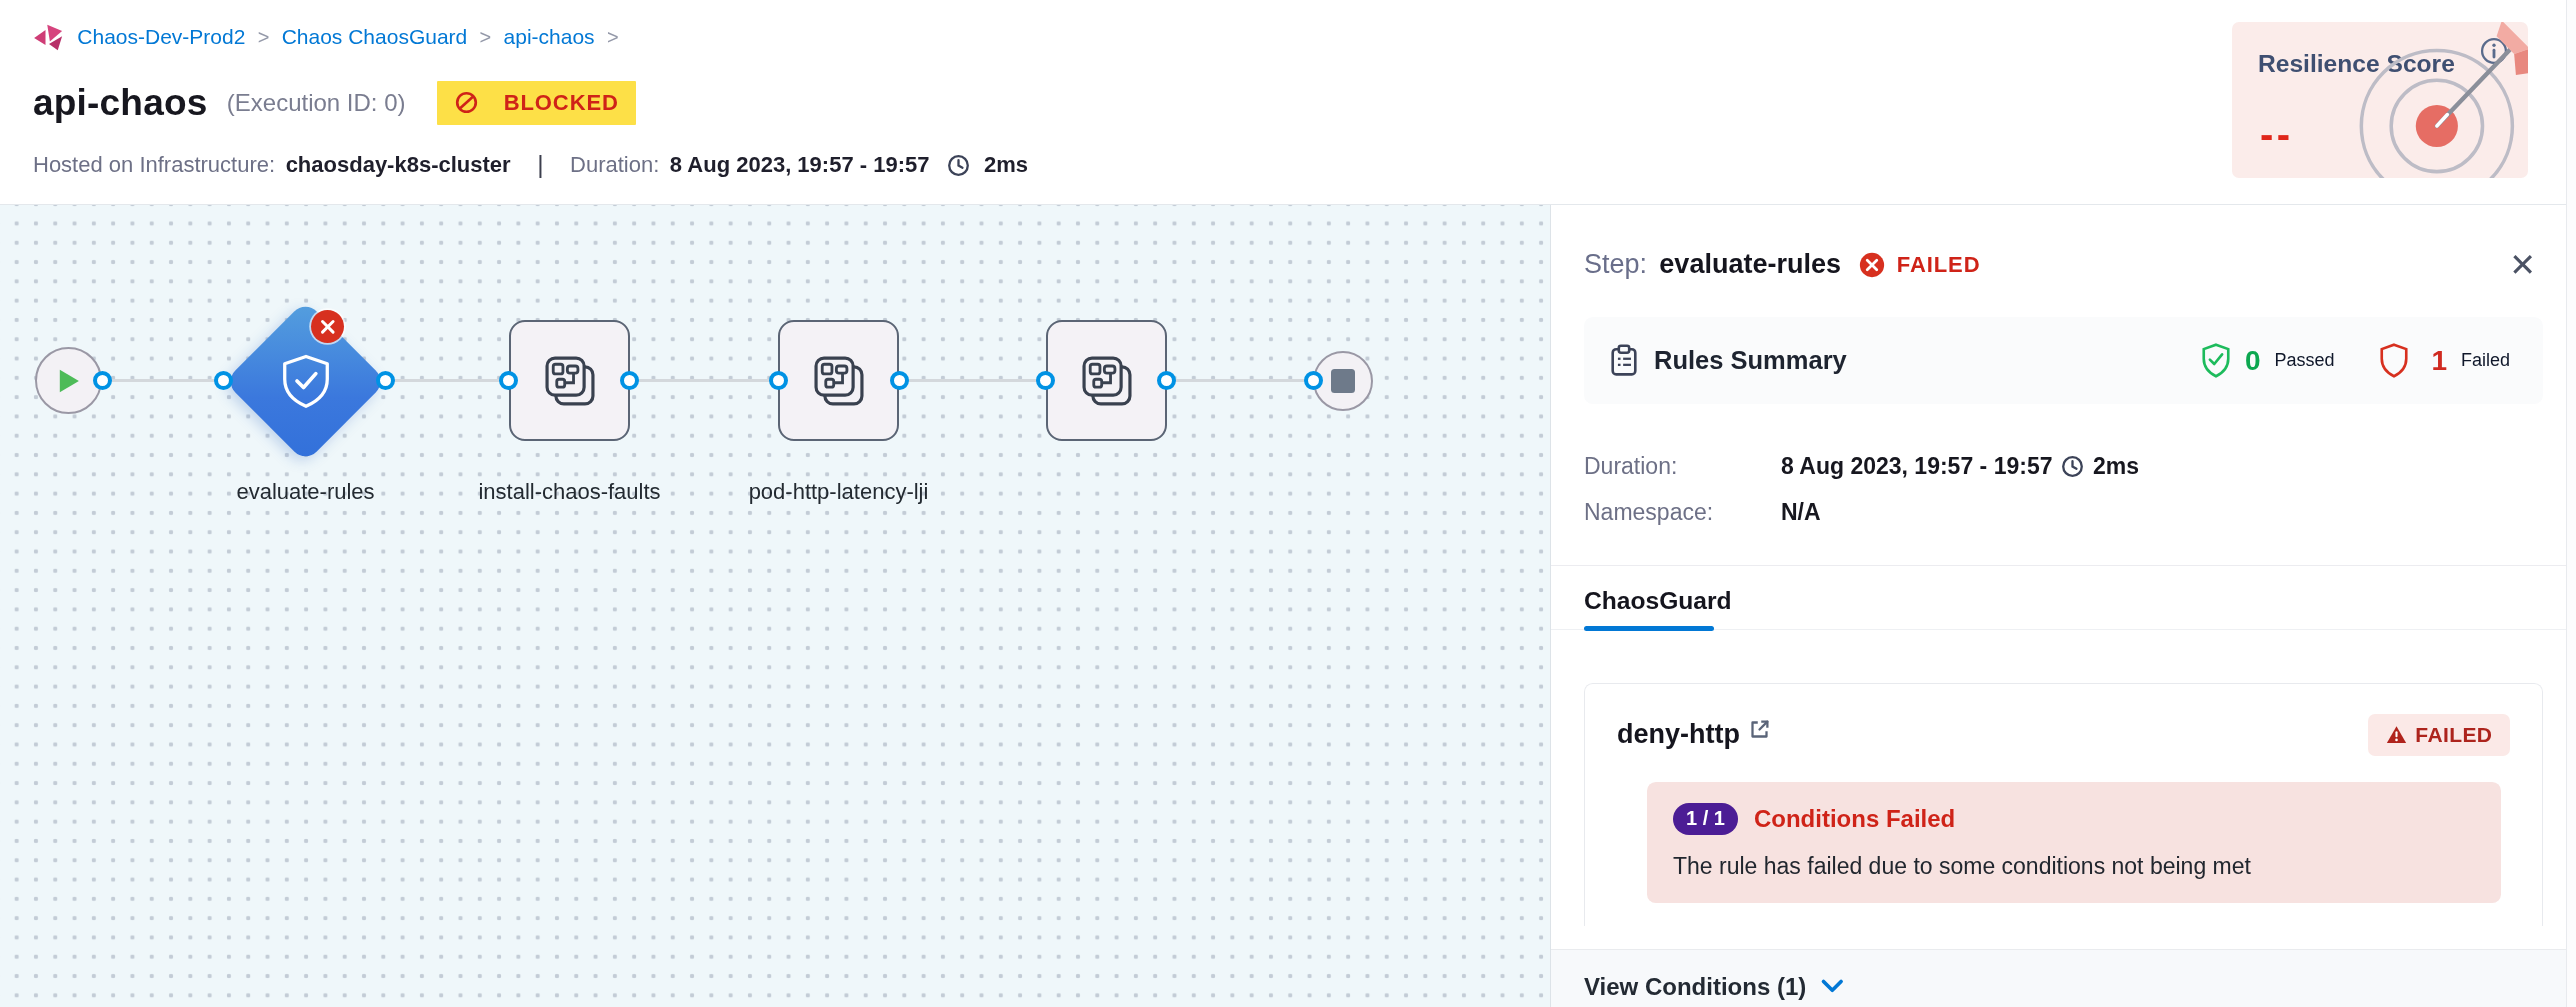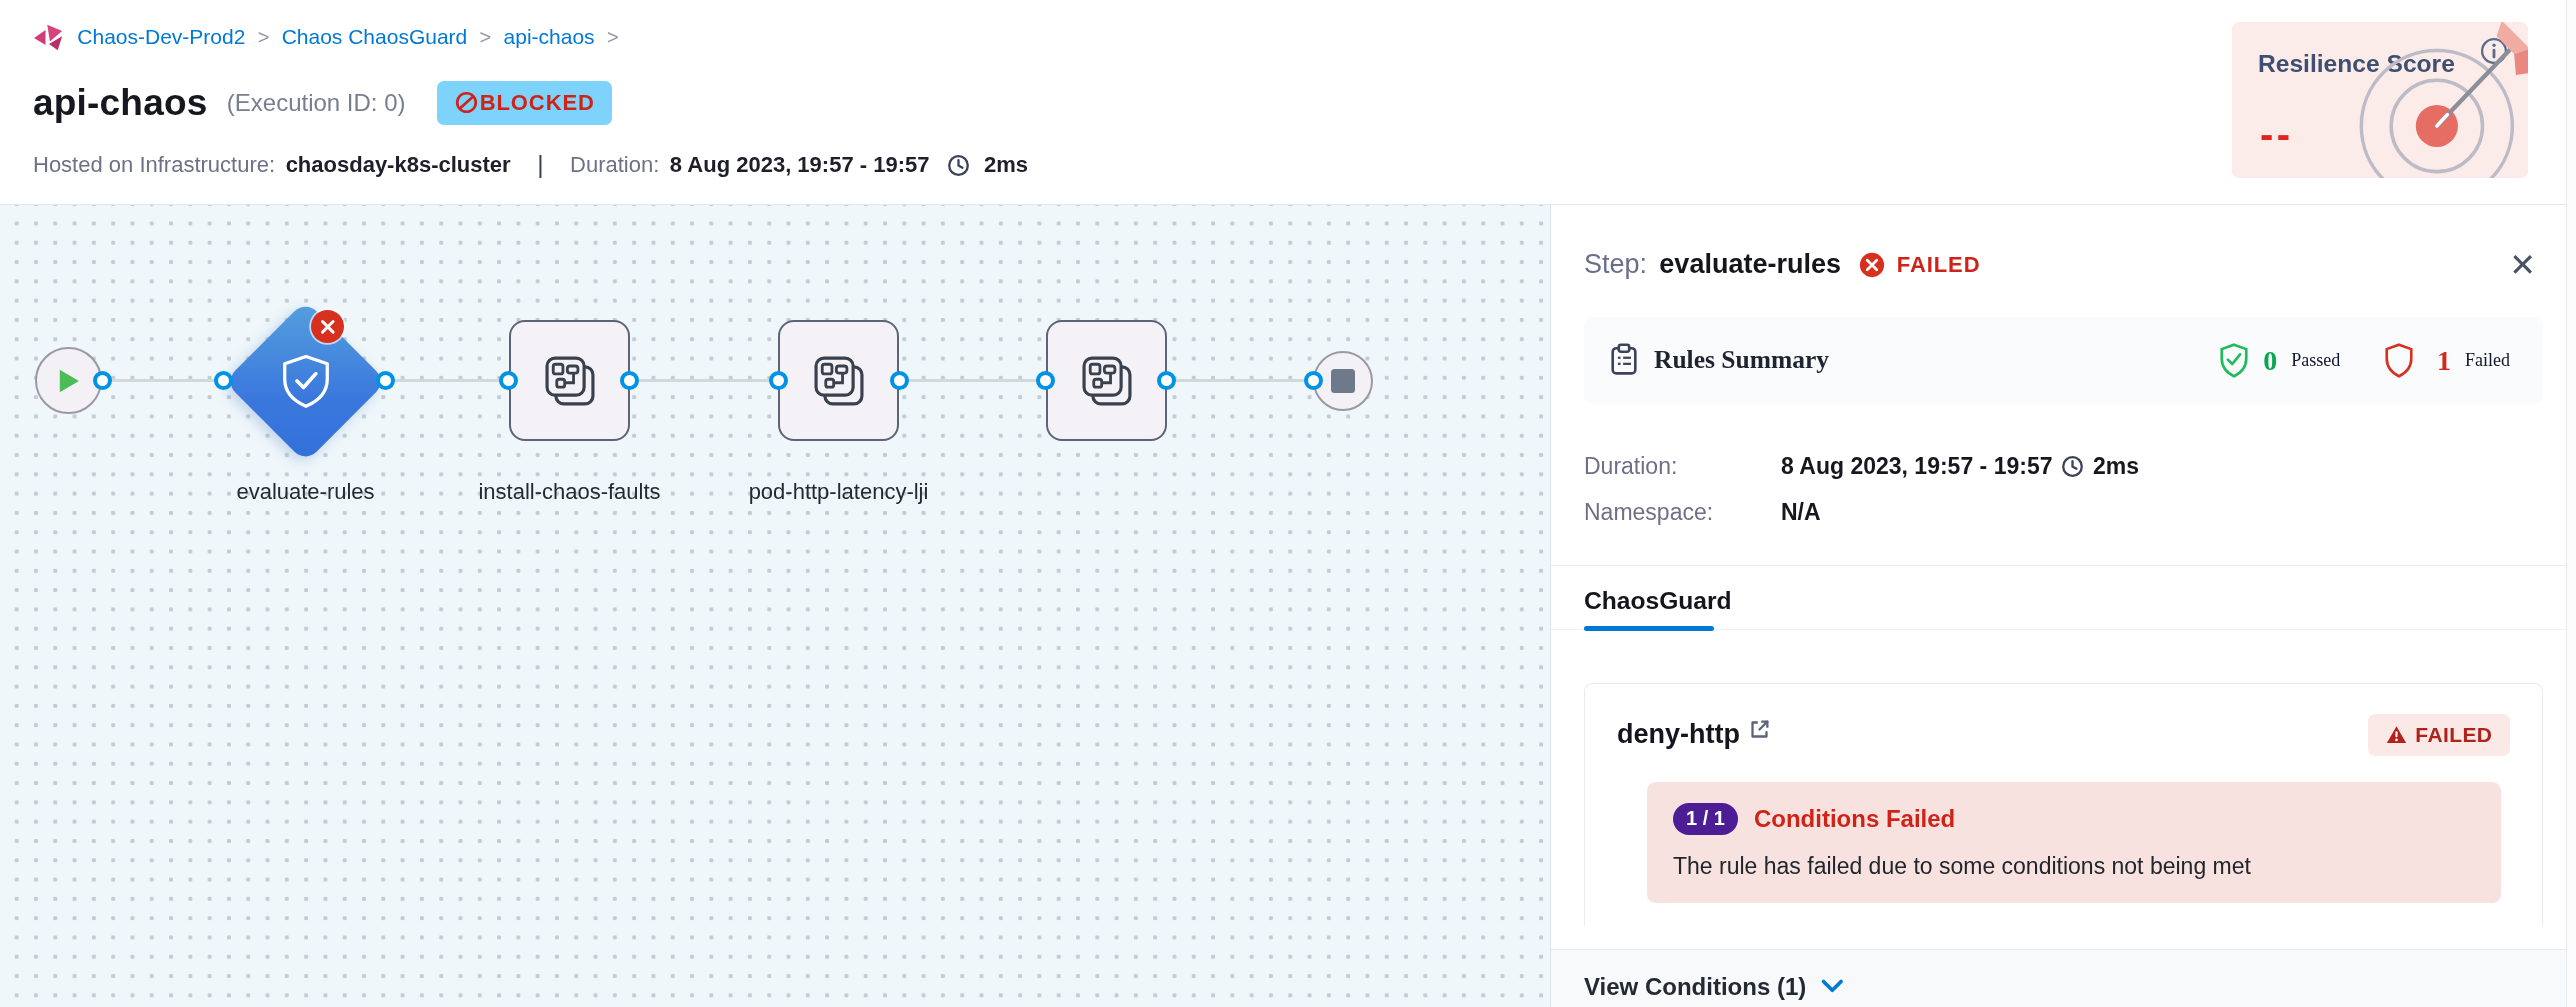--- a/index.html
+++ b/index.html
@@ -17,22 +17,22 @@
   .breadcrumb {
     position:absolute; left:33px; top:23px; display:flex; align-items:center; gap:12.3px;
     font-size:21px; color:#0278d5;
   }
   .breadcrumb .sep { color:#9499a9; font-size:20px; }
   .crumb { cursor:pointer; }
   .title-row { position:absolute; left:33px; top:81px; display:flex; align-items:center; gap:19.3px; }
   .page-title { font-size:37px; font-weight:700; color:#17171f; letter-spacing:0.2px; }
   .exec-id { font-size:24px; color:#7a7d90; }
   .badge-blocked {
-    margin-left:12.3px; display:flex; align-items:center; gap:2px;
-    background:#7dd3fc; border-radius:7px; padding:8.8px 17.6px;
+    margin-left:12.3px; display:flex; align-items:center; gap:26px;
+    background:#fde047; border-radius:1px; padding:8.8px 17.6px;
   }
   .badge-blocked span { font-size:22px; font-weight:700; color:#cf2318; letter-spacing:0.9px; }
   .meta-row { position:absolute; left:33px; top:151px; display:flex; align-items:center; gap:10.5px; font-size:22px; }
   .meta-label { color:#6d7086; }
   .meta-value { color:#1f1f2c; font-weight:700; }
   .meta-div { color:#3c3f4e; margin:0 16px; font-size:24.6px; font-weight:300; }
   .clock-ic { margin:0 3.5px 0 7px; display:inline-flex; }
 
   .res-card {
     position:absolute; left:2232px; top:22px; width:296px; height:156px;
@@ -98,21 +98,21 @@
     background:#ffffff; padding:0 33px; overflow:hidden;
   }
   .step-header { margin-top:40px; display:flex; align-items:center; gap:12.3px; }
   .step-label { font-size:27px; color:#696e8a; }
   .step-name { font-size:27px; font-weight:700; color:#15151e; margin-right:5.3px; }
   .step-status { font-size:22px; font-weight:700; color:#cf2318; letter-spacing:0.9px; }
   .close-x { margin-left:auto; font-size:32px; color:#4b5264; cursor:pointer; line-height:1; padding:3.5px 7px; }
 
   .rules-card {
     margin-top:33px; background:#fafbfc; border-radius:8.8px;
-    padding:26px 26px; display:flex; align-items:flex-start;font-family:Liberation Serif, serif;
+    padding:26px 26px; display:flex; align-items:center;
   }
   .rules-title-wrap { display:flex; align-items:center; gap:16px; }
   .rules-title { font-size:25.5px; font-weight:600; color:#1e2430; }
   .rules-counts { margin-left:auto; display:flex; align-items:center; gap:14px; }
   .count-num-pass { font-size:28px; font-weight:700; color:#0ca750; }
   .count-num-fail { font-size:28px; font-weight:700; color:#d02a20; margin-left:23px; }
   .count-label { font-size:18px; color:#0f172a; margin-right:7px; }
 
   .kv-row { display:flex; align-items:center; font-size:23px; }
   .kv-row.first { margin-top:49px; }

